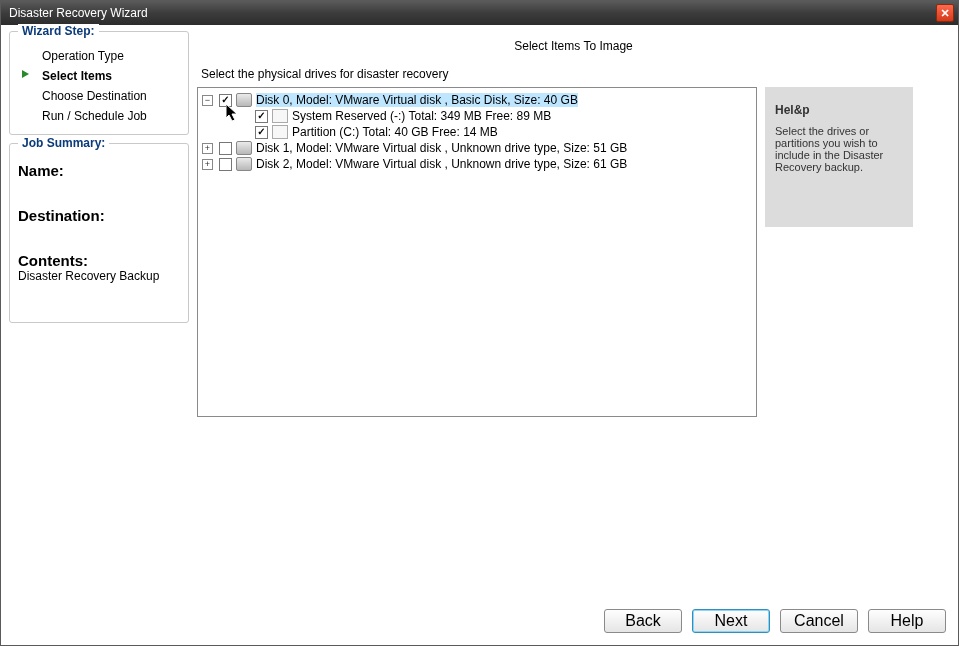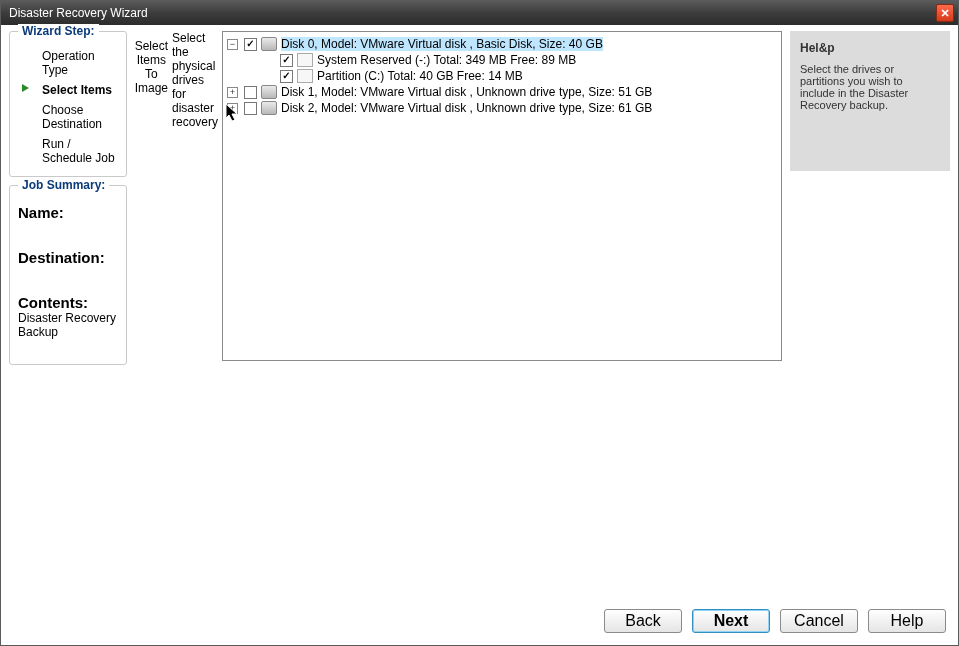--- a/index.html
+++ b/index.html
@@ -56,21 +56,21 @@
     content:""; position:absolute; left:4px; top:4px;
     width:0; height:0;
     border-top:4px solid transparent;
     border-bottom:4px solid transparent;
     border-left:7px solid #2a8a2a;
   }
 
   .summary .field-label { font-weight:bold; font-size:15px; margin-top:4px; }
   .summary .field-value { font-size:12px; margin-bottom:14px; min-height:14px; }
 
-  .main-col { flex:1; display:flex; flex-direction:row; }
+  .main-col { flex:1; display:flex; flex-direction:column; }
   .page-title { text-align:center; font-size:12px; padding:8px 0 14px 0; }
   .instruction { font-size:12px; padding:0 4px 6px 4px; }
 
   .content-row { display:flex; gap:8px; }
   .tree-wrap {
     width:560px; height:330px;
     border:1px solid #8a8a8a;
     background:#fff;
     padding:4px 4px;
     overflow:auto;
@@ -111,41 +111,40 @@
     background:linear-gradient(to bottom,#eaeaea,#b8b8b8);
     border:1px solid #888; border-radius:2px;
   }
   .node-icon.part {
     background:#f7f7f7; border:1px solid #aaa;
   }
   .row-label { font-size:12px; }
   .indent2 { margin-left:36px; }
 
   .help-panel {
-    width:160px; height:140px;
+    width:148px; height:140px;
     background:#dcdcdc; color:#333;
-    padding:10px 10px; font-size:11px;
+    padding:16px 10px; font-size:11px;
   }
   .help-panel .help-title { font-weight:bold; margin-bottom:8px; font-size:12px; }
 
   .button-row {
     display:flex; justify-content:flex-end; gap:10px;
     padding:14px 4px 4px 4px;
   }
   .wiz-btn {
     width:78px; height:24px;
     border:1px solid #8a8a8a; border-radius:3px;
     background:linear-gradient(to bottom,#fefefe,#e5e5e5);
     font-size:16px; text-align:center; line-height:22px;
     cursor:pointer;
   }
   .wiz-btn.default {
     border:1px solid #2f8fbf;
     box-shadow:0 0 0 1px #8fd4f2 inset;
-    font-weight:bold;
   }
 
   .mouse-cursor {
     position:absolute;
     left:226px; top:104px;
     pointer-events:none;
     z-index:100;
   }
 </style>
 </head>

